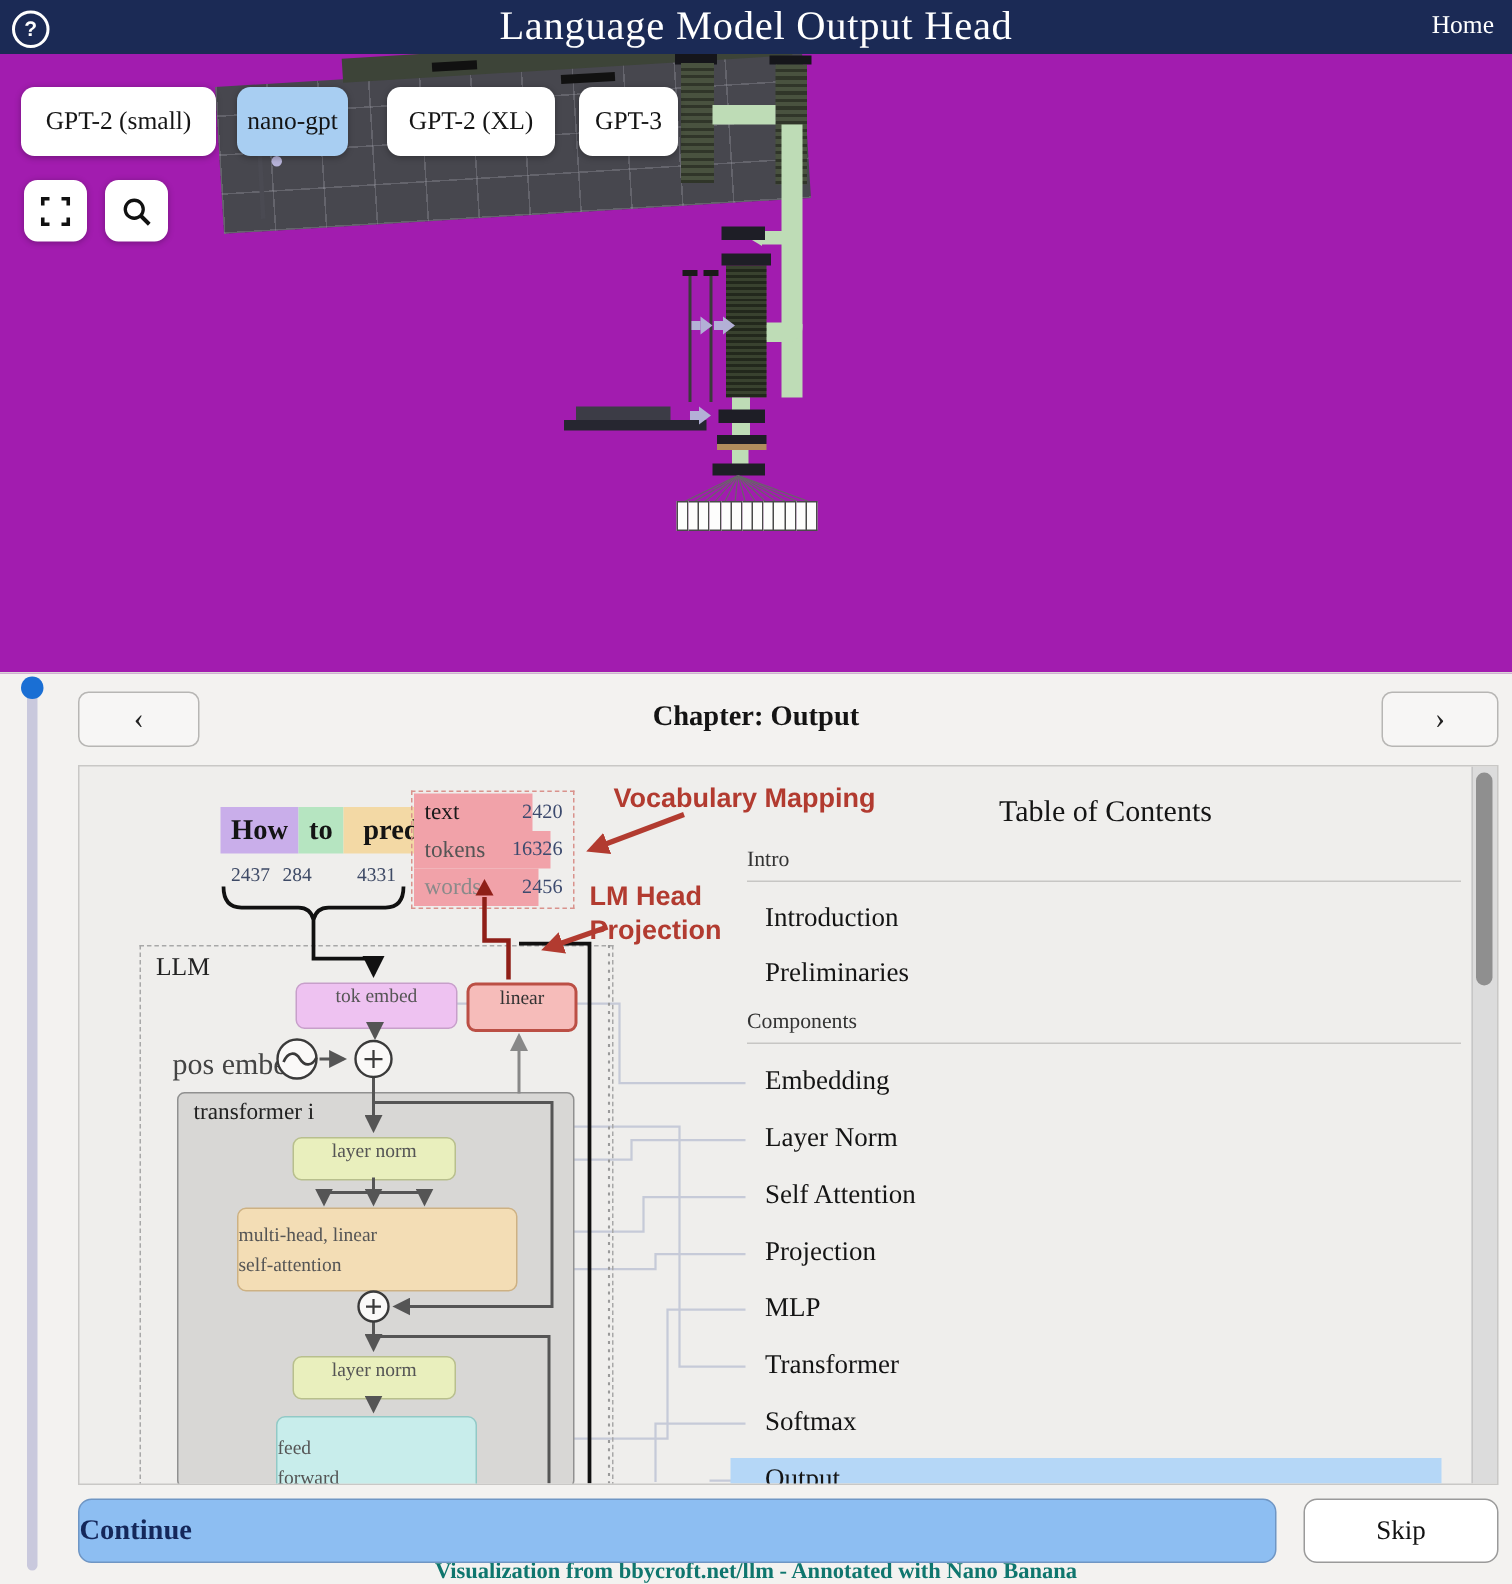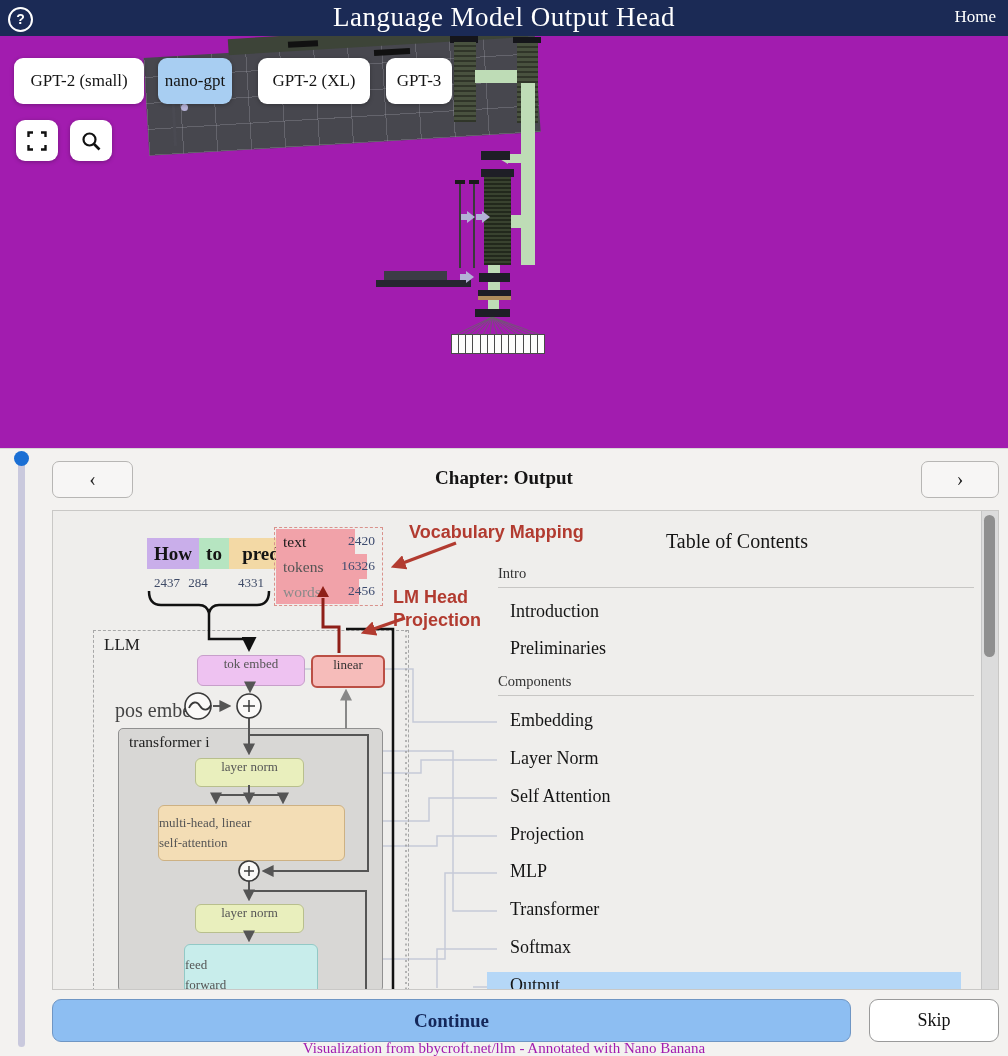--- a/index.html
+++ b/index.html
@@ -49,24 +49,24 @@
   .llmbox{border:1.5px dashed #a8a8a8;border-bottom:none}
   .trf{background:#d8d7d5;border:1.5px solid #909090;border-radius:5px}
   .seclabel{font-size:14.5px;color:#333}
   .hairline{height:1px;background:#c7c6c4}
   .tocitem{font-size:18px;color:#141414;white-space:nowrap}
   .hl{background:#b5d7f7}
   .sb-track{background:#dcdcdc;border-left:1px solid #c6c6c6}
   .sb-thumb{background:#8f8f8f;border-radius:6px}
   
   .cont{left:52px;top:999px;width:797px;height:41px;background:#8dbef2;border:1.5px solid #6f96c4;border-radius:9px;
-        display:flex;align-items:center;justify-content:center;font-size:19px;font-weight:600;color:#14275a;z-index:5}
+        display:flex;align-items:center;font-size:19px;font-weight:600;color:#14275a;z-index:5}
   .skip{left:869px;top:999px;width:128px;height:41px;background:#fff;border:1.5px solid #9a9a9a;border-radius:9px;
         display:flex;align-items:center;justify-content:center;font-size:18px;color:#111;z-index:5}
-  .credit{left:0;right:0;top:1040px;text-align:center;font-size:15px;font-weight:400;color:#a21caf}
+  .credit{left:0;right:0;top:1040px;text-align:center;font-size:15px;font-weight:700;color:#0f766e}
 </style>
 </head>
 <body>
 
 <div class="abs header">
   <div class="abs help">?</div>
   <div class="abs title">Language Model Output Head</div>
   <div class="abs home">Home</div>
 </div>
 

